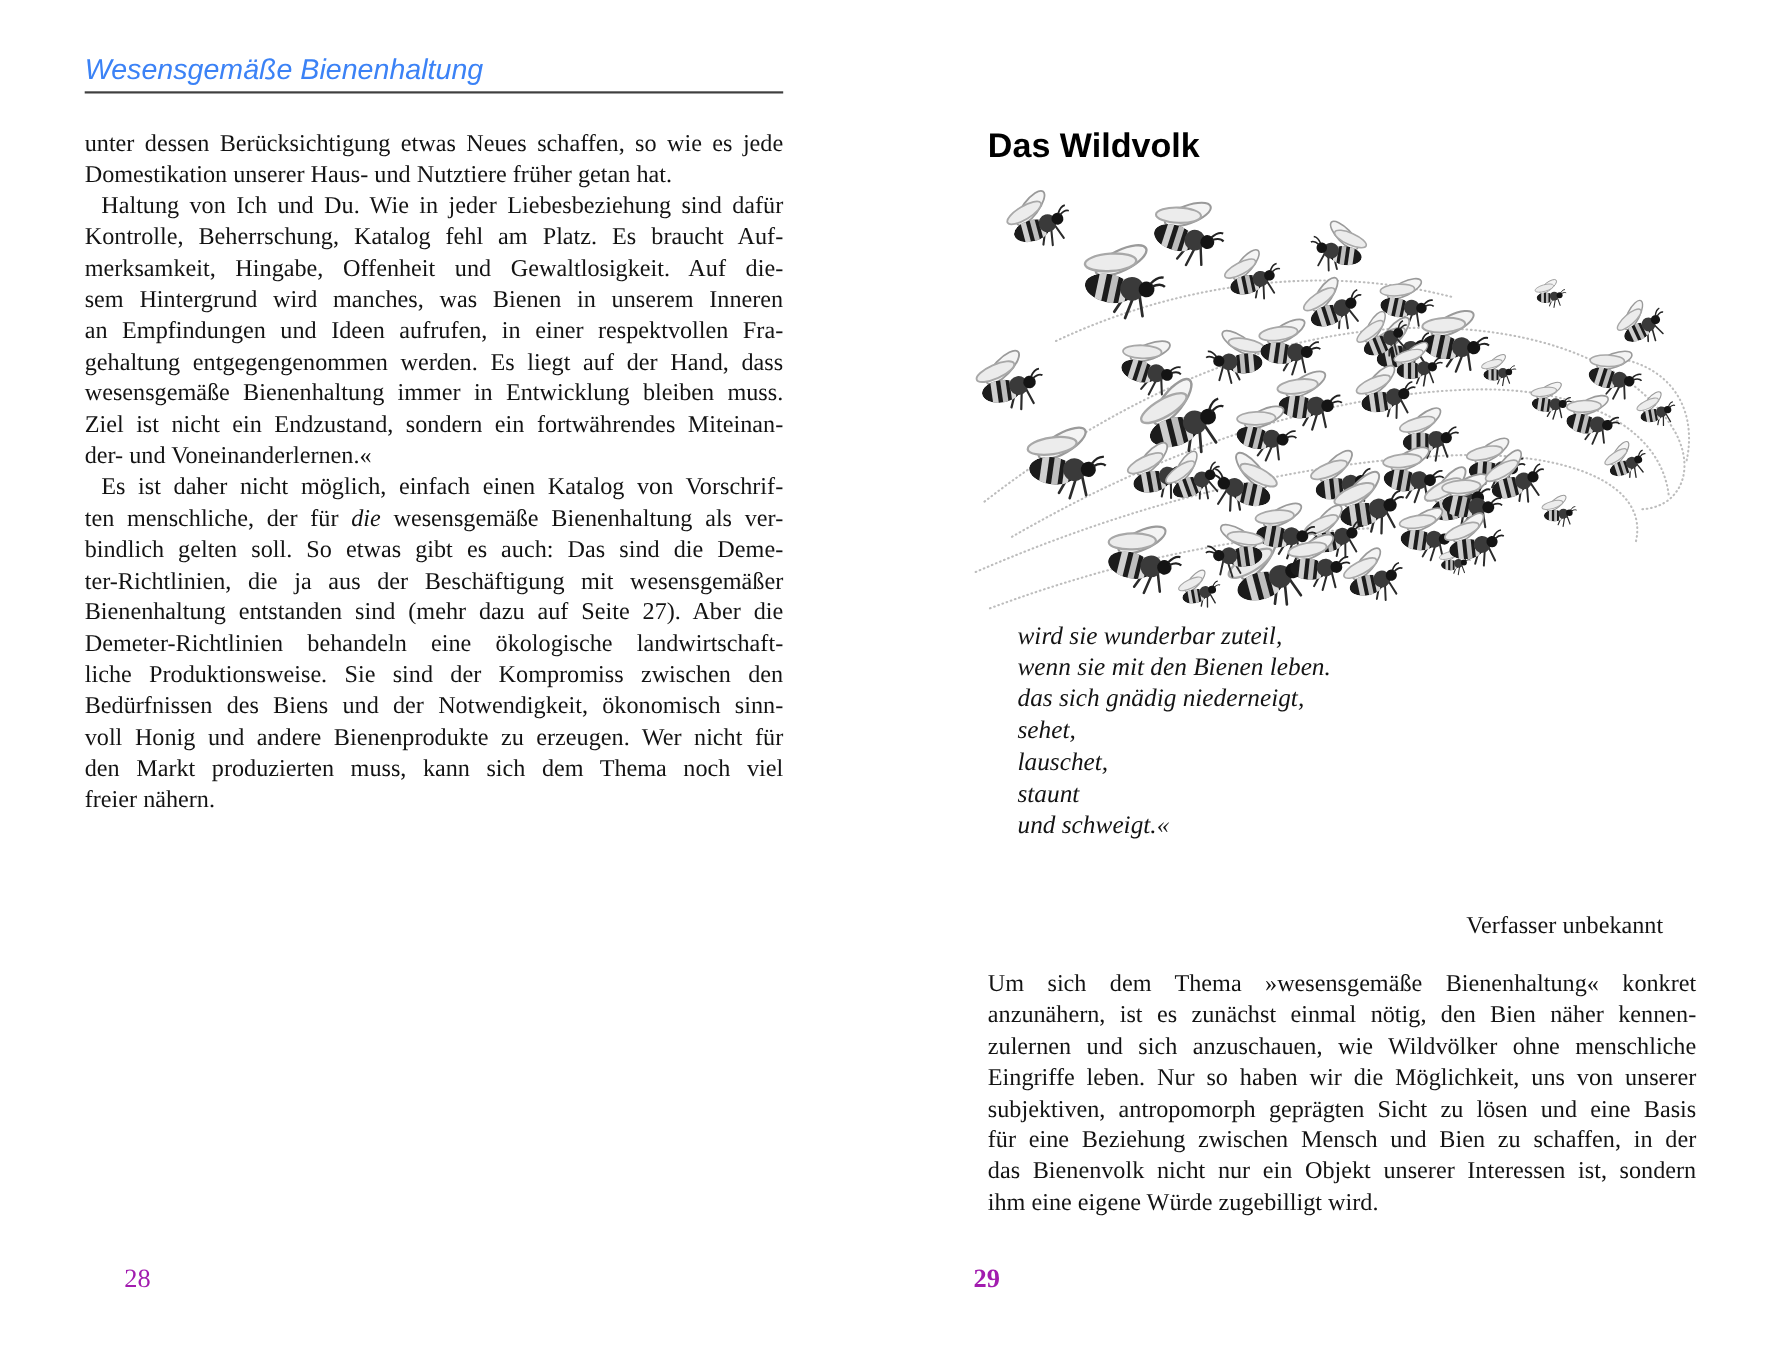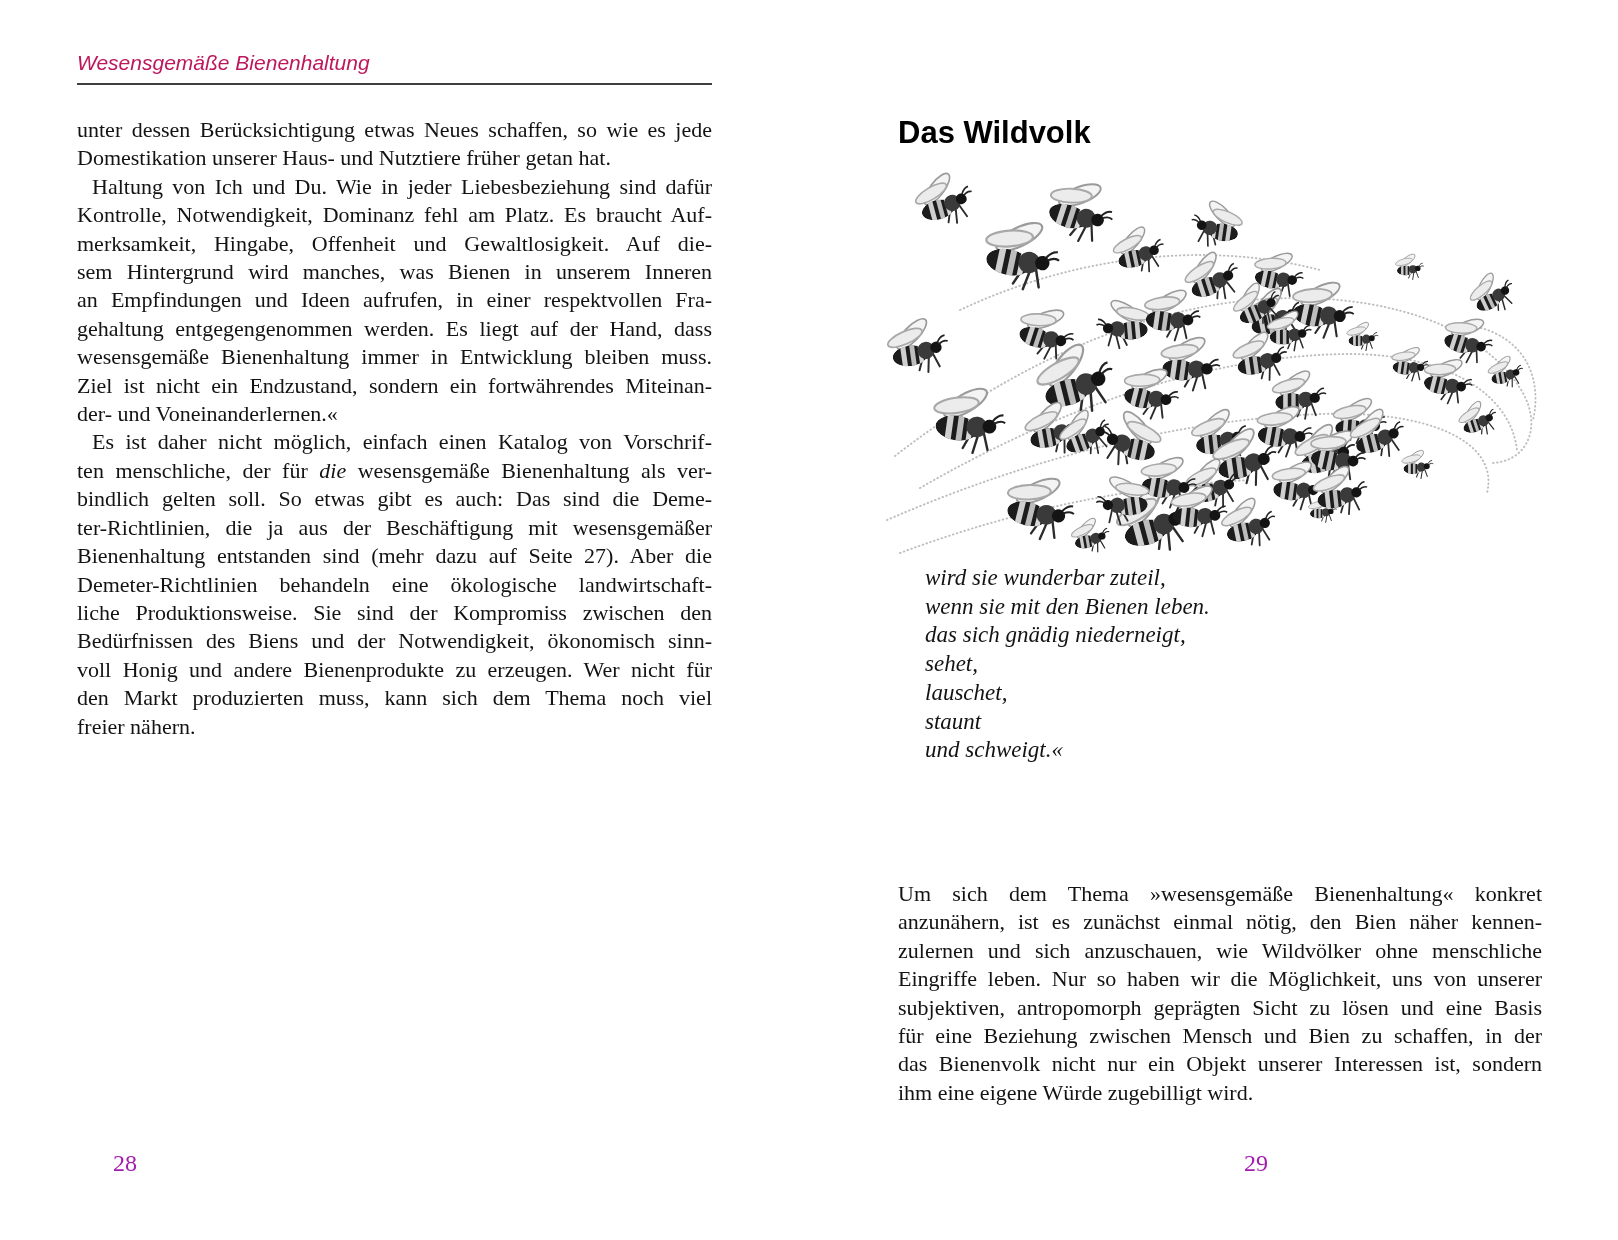--- a/index.html
+++ b/index.html
@@ -2,21 +2,21 @@
 <html><head>
 <meta charset="utf-8">
 <style>
   html,body{margin:0;padding:0;background:#ffffff;}
   .spread{position:relative;width:1618px;height:1240px;background:#ffffff;overflow:hidden;
           font-family:"Liberation Serif",serif;color:#131313;}
 
   
   .running-header{position:absolute;left:77px;top:50px;width:635px;
                   font-family:"Liberation Sans",sans-serif;font-style:italic;
-                  font-size:21px;line-height:26px;color:#be185d;}
+                  font-size:26px;line-height:26px;color:#3b82f6;}
   .header-rule{position:absolute;left:77px;top:83px;width:635px;height:0;
                border-top:2px solid #3f3f3f;}
 
   
   .left-body{position:absolute;left:77px;top:116px;width:635px;font-size:22px;}
   .tline{line-height:28.4px;text-align:justify;text-justify:inter-word;}
   .tline.just{text-align-last:justify;}
   .para.ind .tline:first-child{text-indent:15px;}
 
   
@@ -27,38 +27,38 @@
   .poem{position:absolute;left:925px;top:564px;width:480px;
         font-style:italic;font-size:23px;}
   .poem .tline{text-align:left;line-height:28.7px;}
   .attribution{position:absolute;left:898px;top:828px;width:614px;
                text-align:right;font-size:22px;line-height:26px;}
   .right-body{position:absolute;left:898px;top:880px;width:644px;font-size:22px;}
 
   
   .folio{position:absolute;top:1150px;font-size:24px;line-height:26px;color:#a21caf;margin-left:36px;}
   .folio-left{left:77px;text-align:left;width:100px;}
-  .folio-right{left:898px;width:644px;text-align:center;}
+  .folio-right{left:849px;width:644px;text-align:left;font-weight:bold;}
 </style>
 </head>
 <body>
 
 <div class="spread">
 
   <div class="running-header">Wesensgemäße Bienenhaltung</div>
   <div class="header-rule"></div>
 
   <div class="left-body">
       <div class="para">
         <div class="tline just"><span>unter dessen Berücksichtigung etwas Neues schaffen, so wie es jede</span></div>
         <div class="tline"><span>Domestikation unserer Haus- und Nutztiere früher getan hat.</span></div>
       </div>
       <div class="para ind">
         <div class="tline just"><span>Haltung von Ich und Du. Wie in jeder Liebesbeziehung sind dafür</span></div>
-        <div class="tline just"><span>Kontrolle, Notwendigkeit, Dominanz fehl am Platz. Es braucht Auf-</span></div>
+        <div class="tline just"><span>Kontrolle, Beherrschung, Katalog fehl am Platz. Es braucht Auf-</span></div>
         <div class="tline just"><span>merksamkeit, Hingabe, Offenheit und Gewaltlosigkeit. Auf die-</span></div>
         <div class="tline just"><span>sem Hintergrund wird manches, was Bienen in unserem Inneren</span></div>
         <div class="tline just"><span>an Empfindungen und Ideen aufrufen, in einer respektvollen Fra-</span></div>
         <div class="tline just"><span>gehaltung entgegengenommen werden. Es liegt auf der Hand, dass</span></div>
         <div class="tline just"><span>wesensgemäße Bienenhaltung immer in Entwicklung bleiben muss.</span></div>
         <div class="tline just"><span>Ziel ist nicht ein Endzustand, sondern ein fortwährendes Miteinan-</span></div>
         <div class="tline"><span>der- und Voneinanderlernen.«</span></div>
       </div>
       <div class="para ind">
         <div class="tline just"><span>Es ist daher nicht möglich, einfach einen Katalog von Vorschrif-</span></div>
@@ -167,20 +167,21 @@
   <div class="poem">
       <div class="tline"><span>wird sie wunderbar zuteil,</span></div>
       <div class="tline"><span>wenn sie mit den Bienen leben.</span></div>
       <div class="tline"><span>das sich gnädig niederneigt,</span></div>
       <div class="tline"><span>sehet,</span></div>
       <div class="tline"><span>lauschet,</span></div>
       <div class="tline"><span>staunt</span></div>
       <div class="tline"><span>und schweigt.«</span></div>
     </div>
 
+  <div class="attribution">Verfasser unbekannt</div>
 
   <div class="right-body">
       <div class="tline just"><span>Um sich dem Thema »wesensgemäße Bienenhaltung« konkret</span></div>
       <div class="tline just"><span>anzunähern, ist es zunächst einmal nötig, den Bien näher kennen-</span></div>
       <div class="tline just"><span>zulernen und sich anzuschauen, wie Wildvölker ohne menschliche</span></div>
       <div class="tline just"><span>Eingriffe leben. Nur so haben wir die Möglichkeit, uns von unserer</span></div>
       <div class="tline just"><span>subjektiven, antropomorph geprägten Sicht zu lösen und eine Basis</span></div>
       <div class="tline just"><span>für eine Beziehung zwischen Mensch und Bien zu schaffen, in der</span></div>
       <div class="tline just"><span>das Bienenvolk nicht nur ein Objekt unserer Interessen ist, sondern</span></div>
       <div class="tline"><span>ihm eine eigene Würde zugebilligt wird.</span></div>

